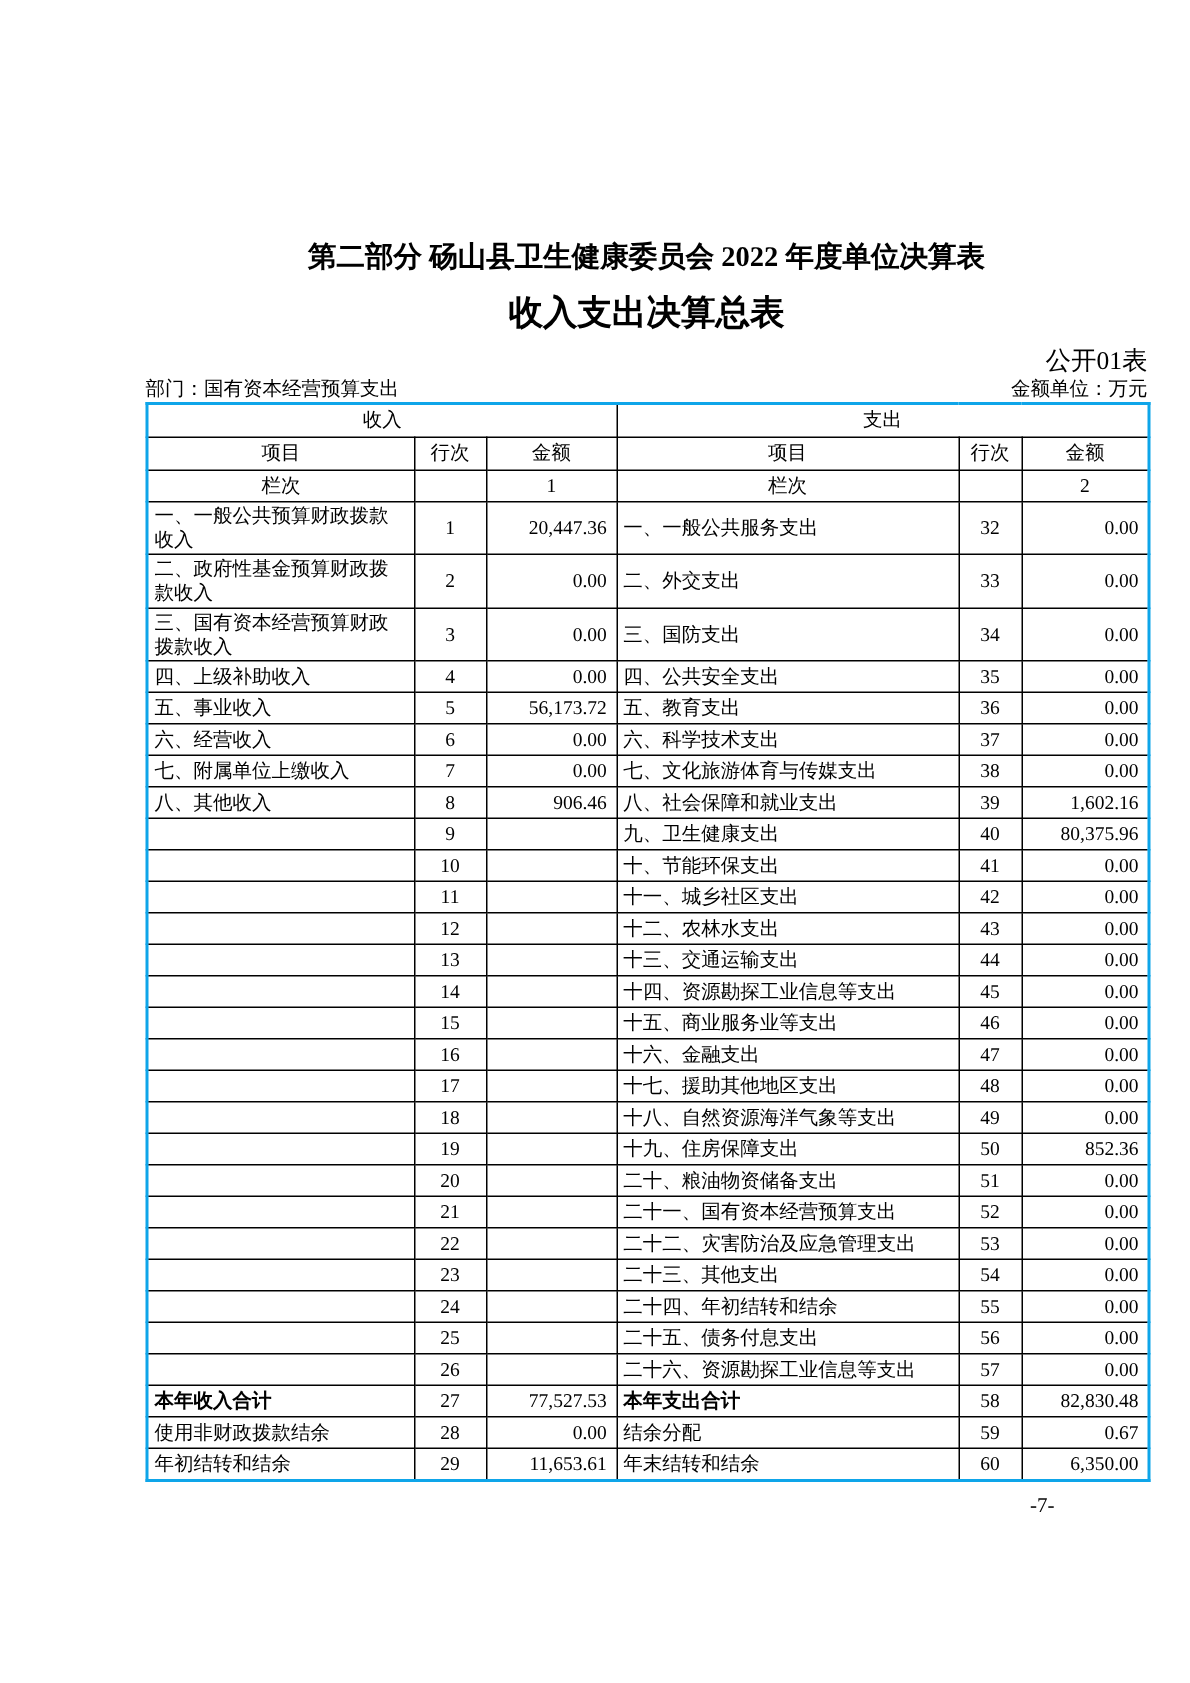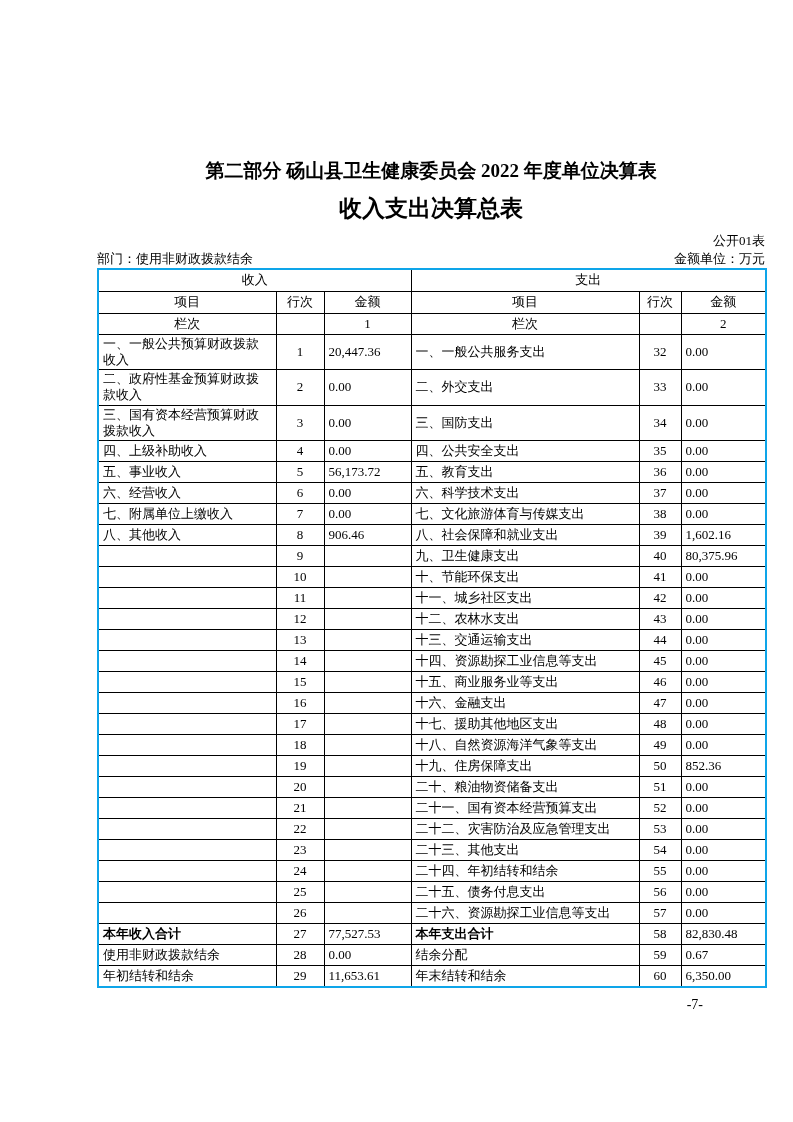--- a/index.html
+++ b/index.html
@@ -22,21 +22,21 @@
   }
   .table-title {
     margin-top: 9px;
     text-align: center;
     font-size: 23px;
     font-weight: bold;
   }
   .form-no {
     margin-top: 9px;
     text-align: right;
-    font-size: 13px;
+    font-size: 17px;
     line-height: 16px;
   }
   .meta-row {
     display: flex;
     justify-content: space-between;
     font-size: 13px;
     line-height: 17px;
     margin-top: 1px;
     margin-bottom: 1px;
   }
@@ -52,42 +52,42 @@
     border: 1px solid #000;
     padding: 1px 4px;
     font-weight: normal;
     vertical-align: middle;
   }
   thead th { text-align: center; height: 22px; }
   thead tr.lanci th { height: 20px; text-align: center; }
   td { height: 21px; }
   .c-item { text-align: left; line-height: 1.25; }
   .c-rowno { text-align: center; }
-  .c-amt { padding-right: 6px; margin-top: 16px; }
+  .c-amt { text-align: right; padding-right: 6px; margin-top: 16px; }
   .total-label { text-align: left; font-weight: bold; }
 
   .footer-page {
     text-align: right;
     margin-top: 9px;
     margin-right: 62px;
     font-size: 14px;
   }
 </style>
 </head>
 <body>
 
 <div class="page">
   <div class="content">
 
     <div class="part-title">第二部分 砀山县卫生健康委员会 2022 年度单位决算表</div>
     <div class="table-title">收入支出决算总表</div>
     <div class="form-no">公开01表</div>
 
     <div class="meta-row">
-      <span>部门：使用非财政拨款结余</span>
+      <span>部门：国有资本经营预算支出</span>
       <span>金额单位：万元</span>
     </div>
 
     <table class="summary">
       <colgroup>
         <col style="width:178px">
           <col style="width:48px">
           <col style="width:87px">
         <col style="width:228px">
           <col style="width:42px">

